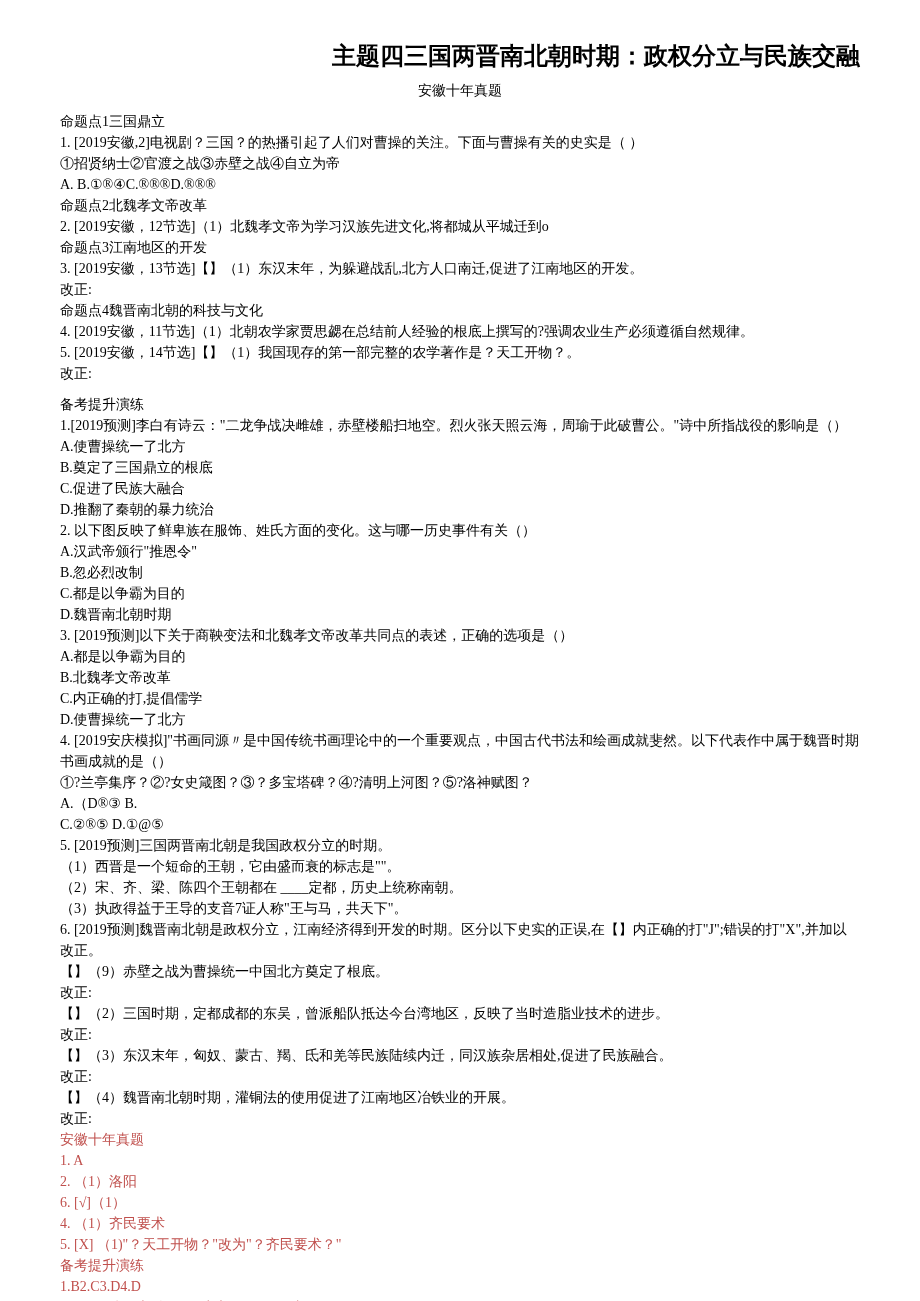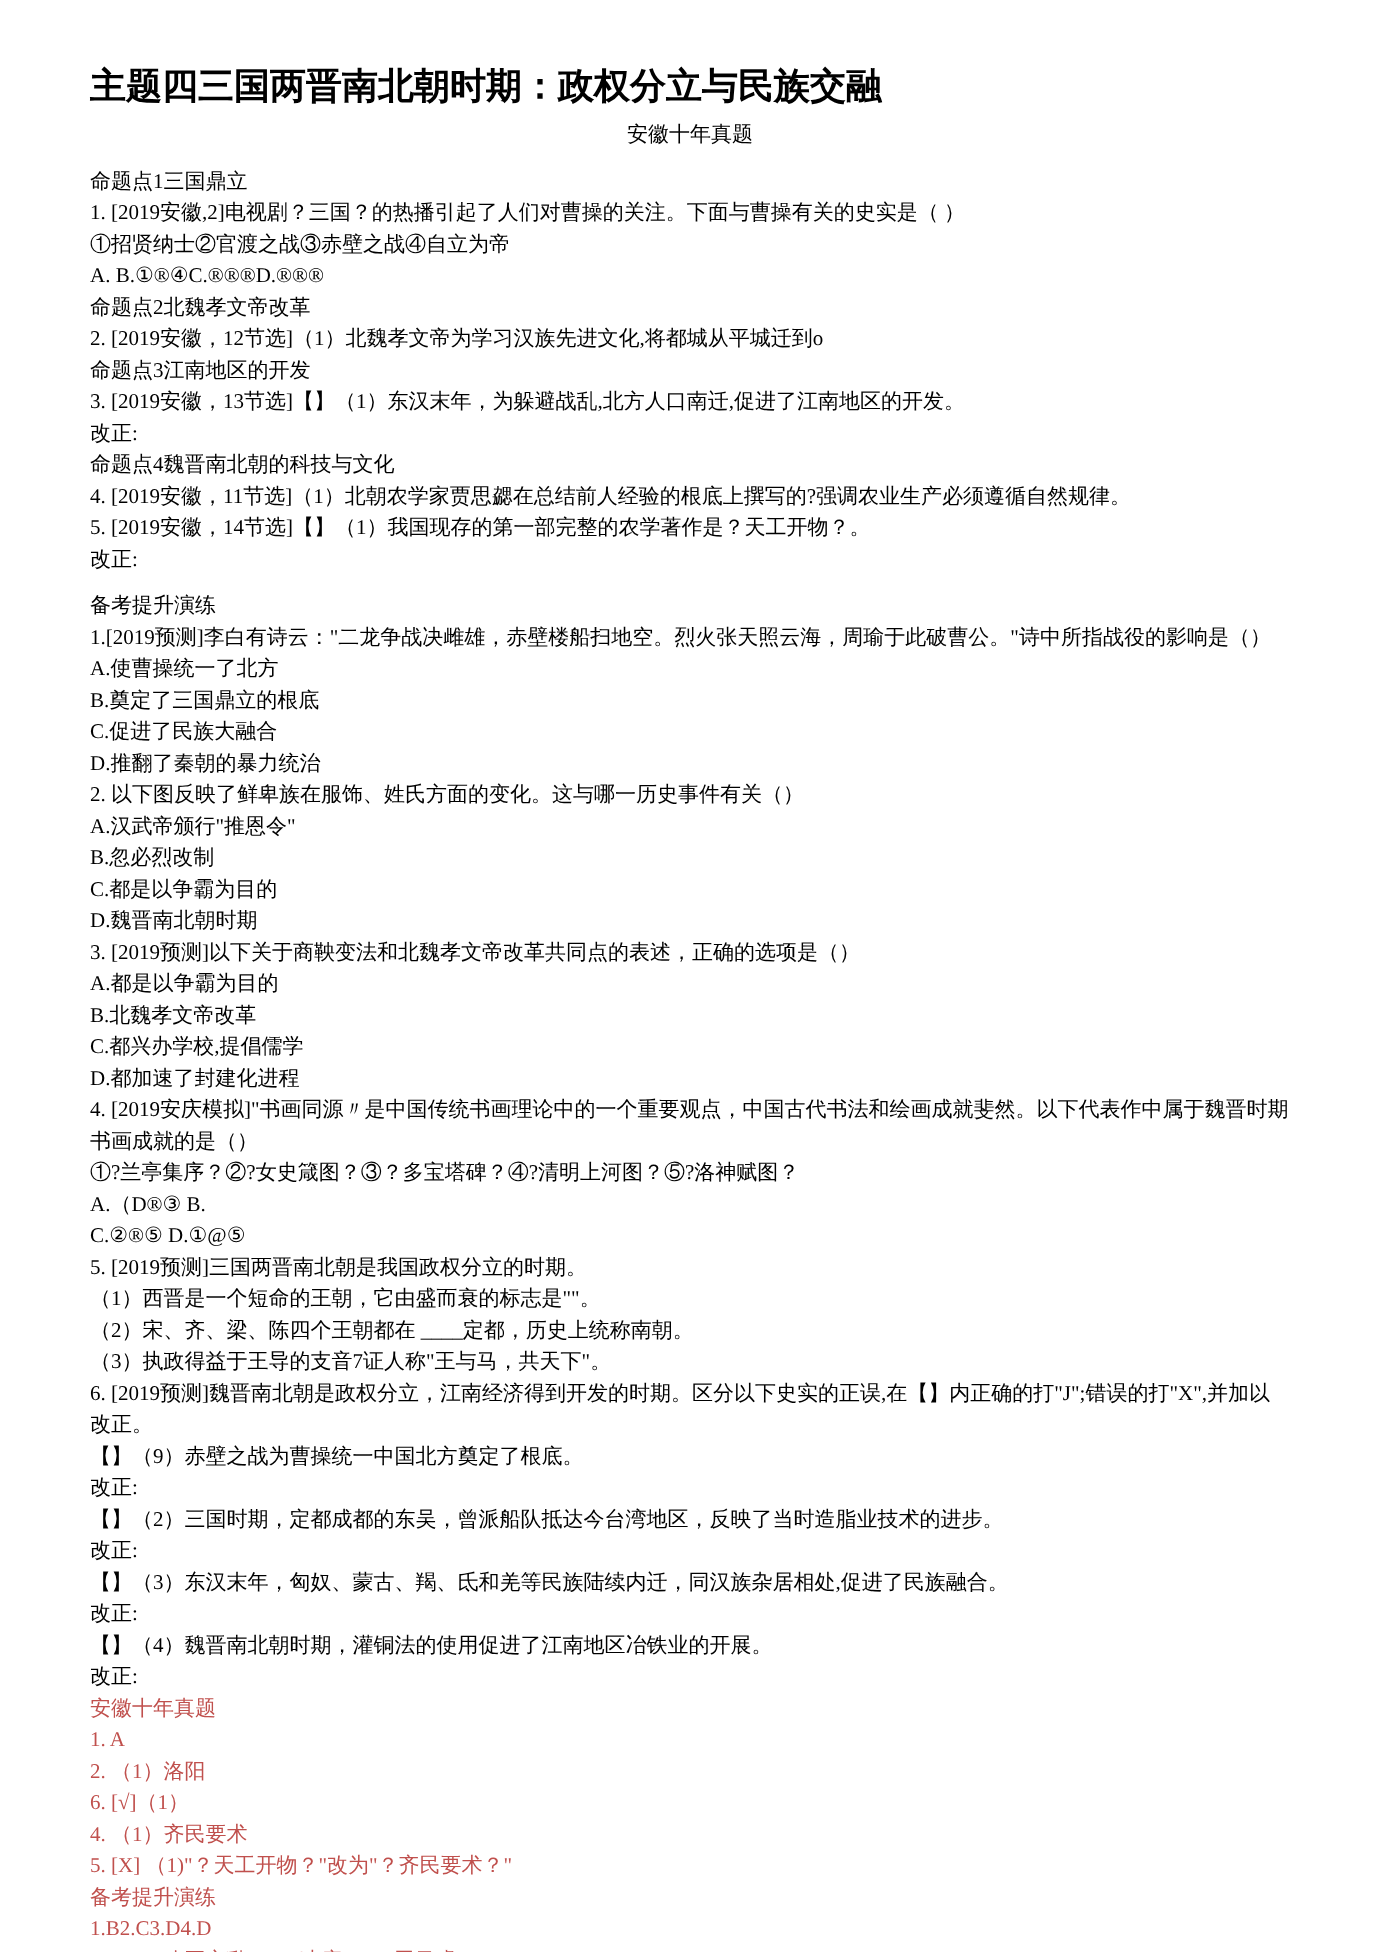--- a/index.html
+++ b/index.html
@@ -8,23 +8,23 @@
       line-height: 1.5;
       margin: 0;
       padding: 40px 60px;
       background: #fff;
       color: #000;
       width: 800px;
     }
     .title {
       font-size: 24px;
       font-weight: bold;
-      text-align: left;
+      text-align: right;
       margin-bottom: 4px;
-      font-family: Liberation Serif, serif;
+      font-family: Liberation Mono, monospace;
     }
     .subtitle {
       font-size: 14px;
       text-align: center;
       margin-bottom: 10px;
     }
     .line {
       margin: 0;
       padding: 0;
     }
@@ -61,22 +61,22 @@
 <div class="line">C.促进了民族大融合</div>
 <div class="line">D.推翻了秦朝的暴力统治</div>
 <div class="line">2. 以下图反映了鲜卑族在服饰、姓氏方面的变化。这与哪一历史事件有关（）</div>
 <div class="line">A.汉武帝颁行"推恩令"</div>
 <div class="line">B.忽必烈改制</div>
 <div class="line">C.都是以争霸为目的</div>
 <div class="line">D.魏晋南北朝时期</div>
 <div class="line">3.  [2019预测]以下关于商鞅变法和北魏孝文帝改革共同点的表述，正确的选项是（）</div>
 <div class="line">A.都是以争霸为目的</div>
 <div class="line">B.北魏孝文帝改革</div>
-<div class="line">C.都兴办学校,提倡儒学</div>
-<div class="line">D.都加速了封建化进程</div>
+<div class="line">C.内正确的打,提倡儒学</div>
+<div class="line">D.使曹操统一了北方</div>
 <div class="line">4.  [2019安庆模拟]"书画同源〃是中国传统书画理论中的一个重要观点，中国古代书法和绘画成就斐然。以下代表作中属于魏晋时期书画成就的是（）</div>
 <div class="line">①?兰亭集序？②?女史箴图？③？多宝塔碑？④?清明上河图？⑤?洛神赋图？</div>
 <div class="line">A.（D®③   B.</div>
 <div class="line">C.②®⑤   D.①@⑤</div>
 <div class="line">5. [2019预测]三国两晋南北朝是我国政权分立的时期。</div>
 <div class="line">（1）西晋是一个短命的王朝，它由盛而衰的标志是""。</div>
 <div class="line">（2）宋、齐、梁、陈四个王朝都在 ____定都，历史上统称南朝。</div>
 <div class="line">（3）执政得益于王导的支音7证人称"王与马，共天下"。</div>
 <div class="line">6.  [2019预测]魏晋南北朝是政权分立，江南经济得到开发的时期。区分以下史实的正误,在【】内正确的打"J";错误的打"X",并加以改正。</div>
 <div class="line">  【】（9）赤壁之战为曹操统一中国北方奠定了根底。</div>

